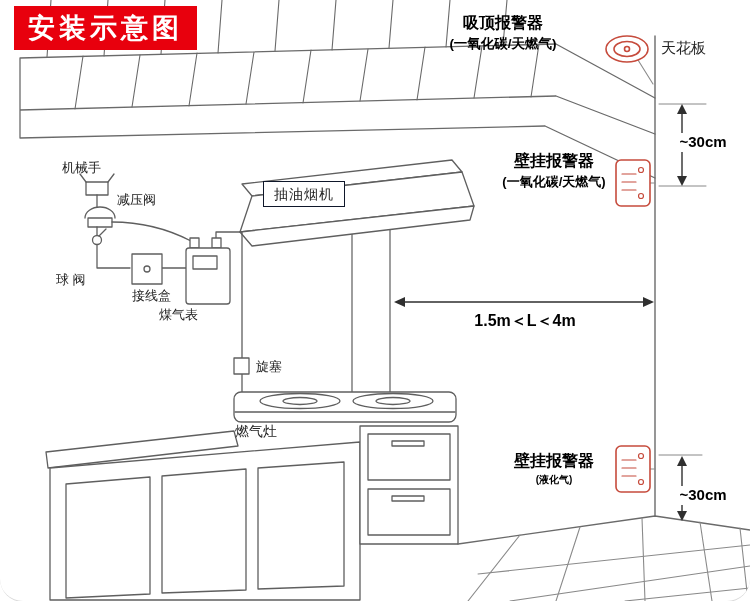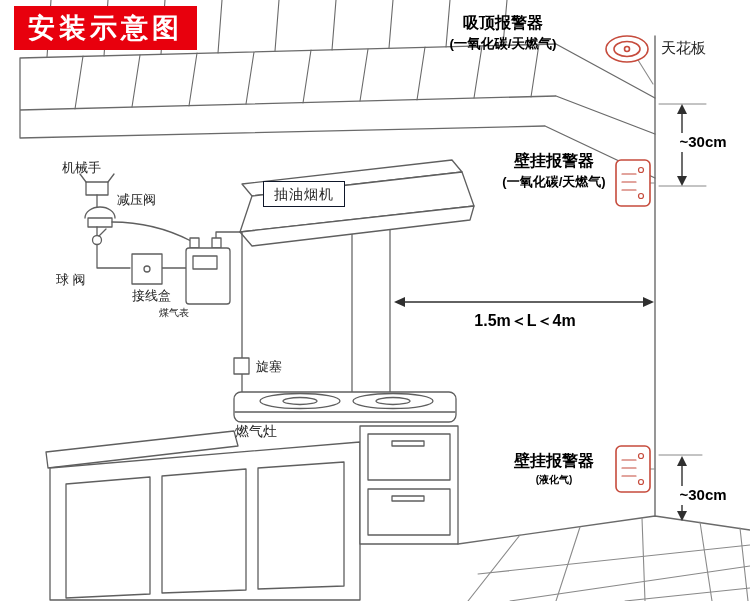--- a/index.html
+++ b/index.html
@@ -1,19 +1,20 @@
 <!DOCTYPE html>
 <html><head>
 <meta charset="utf-8">
 <style>
   html,body{margin:0;padding:0;background:#fff;}
   #stage{
     position:relative;width:750px;height:601px;background:#ffffff;
     font-family:"Liberation Sans","DejaVu Sans",sans-serif;overflow:hidden;
     border-bottom:1px solid #d9d9d9;
+    border-radius:23px;
   }
   #lineart{position:absolute;left:0;top:0;}
   .label{position:absolute;white-space:nowrap;line-height:1.25;}
   .red{color:#000000;font-weight:bold;}
   .black{color:#232323;}
   .center{text-align:center;}
   .whitebg{background:#ffffff;padding:0 2px;}
   .title-box{
     position:absolute;left:14px;top:6px;background:#e8000d;color:#ffffff;
     font-size:27px;font-weight:bold;padding:4px 14px;letter-spacing:4px;
@@ -172,19 +173,19 @@
   <div class="label red center" style="left:494px;top:451px;width:120px;font-size:16px;">壁挂报警器</div>
   <div class="label red center" style="left:509px;top:474px;width:90px;font-size:10px;">(液化气)</div>
 
   <div class="label red center whitebg" style="left:672px;top:486px;width:58px;font-size:15px;">~30cm</div>
 
   <div class="label black" style="left:661px;top:39px;font-size:15px;">天花板</div>
   <div class="label black" style="left:62px;top:160px;font-size:13px;">机械手</div>
   <div class="label black" style="left:117px;top:192px;font-size:13px;">减压阀</div>
   <div class="label black" style="left:56px;top:228px;font-size:13px;margin-top:44px;">球 阀</div>
   <div class="label black" style="left:113px;top:288px;font-size:13px;margin-left:19px;">接线盒</div>
-  <div class="label black" style="left:159px;top:307px;font-size:10px;">煤气表</div>
+  <div class="label black" style="left:159px;top:307px;font-size:13px;">煤气表</div>
   <div class="label black" style="left:256px;top:359px;font-size:13px;">旋塞</div>
   <div class="label black" style="left:235px;top:423px;font-size:14px;">燃气灶</div>
 
   <div class="hood-label-box">抽油烟机</div>
 
 </div>
 
 </body></html>

